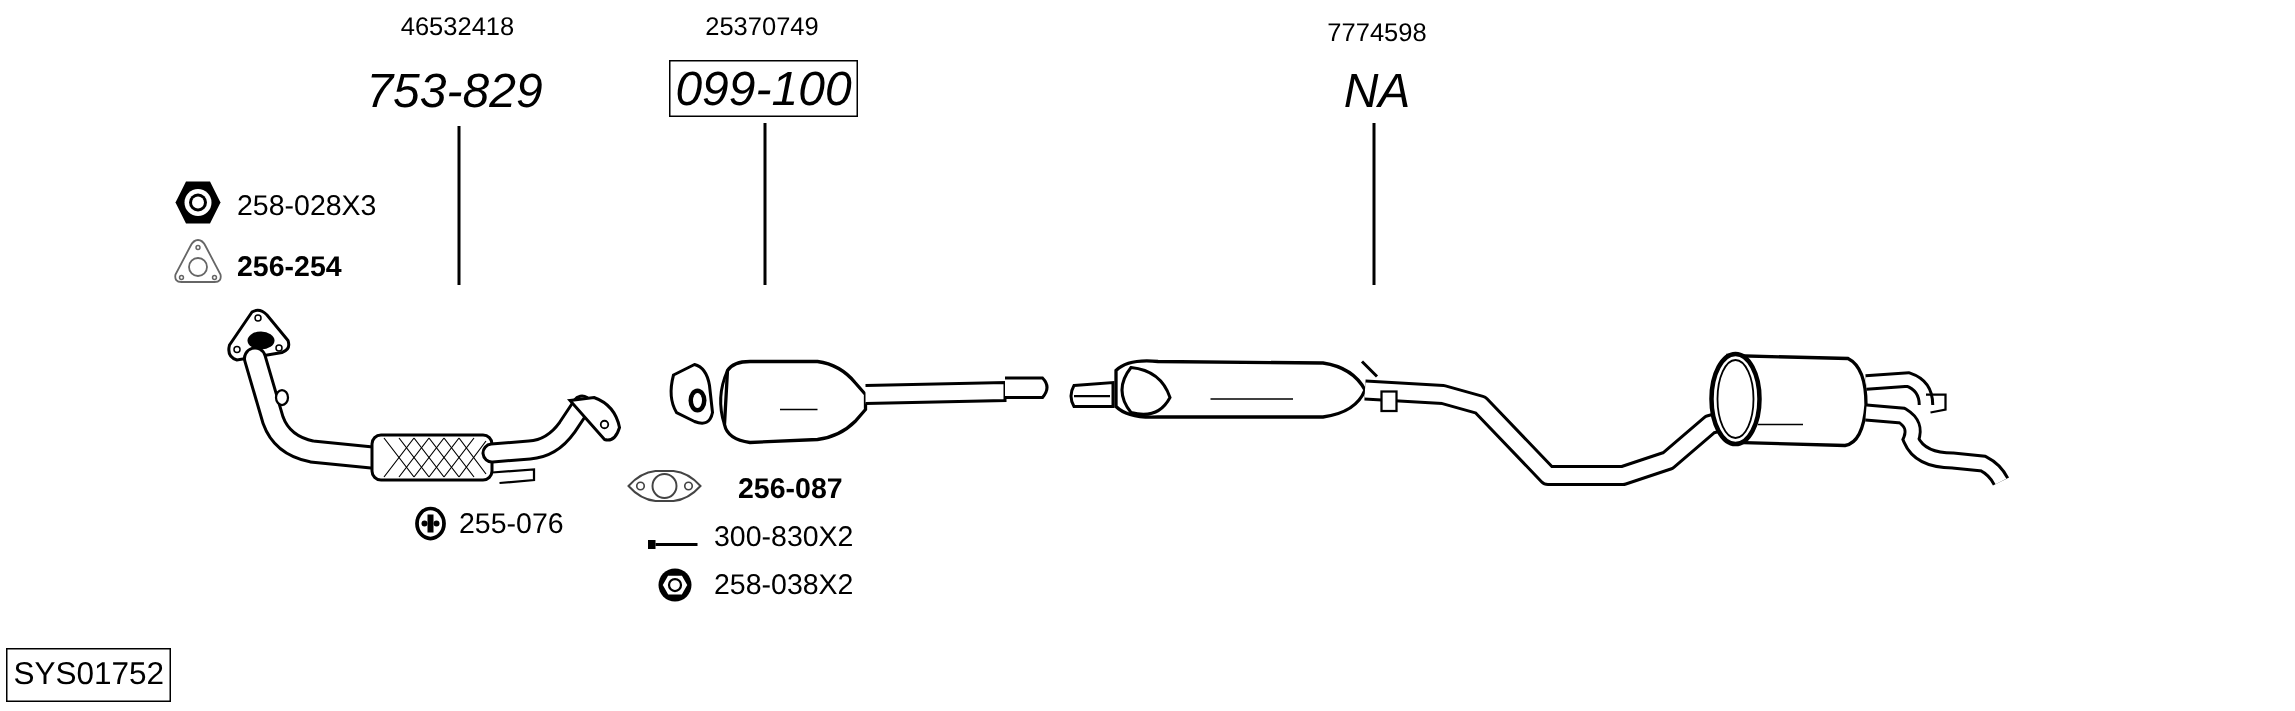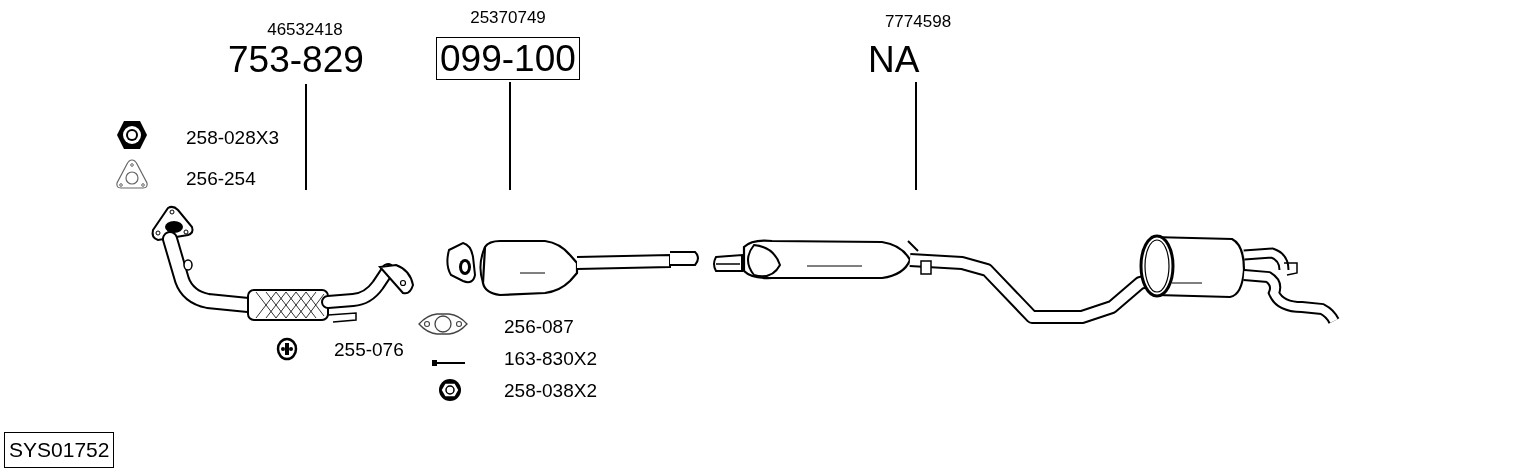--- a/index.html
+++ b/index.html
@@ -1,30 +1,30 @@
 <!DOCTYPE html>
 <html><head>
   <meta charset="utf-8">
   <style>
     html, body { margin:0; padding:0; background:#ffffff; }
     body { width:1530px; height:474px; position:relative; overflow:hidden;
            font-family:"Liberation Sans", sans-serif; color:#000; }
     .abs { position:absolute; }
     .oe { font-size:17px; text-align:center; width:160px; }
-    .pn { font-size:37px; text-align:left; line-height:40px; }
+    .pn { font-size:32px; text-align:center; line-height:40px;font-style:italic; }
     .pn-box { border:1.5px solid #000; padding:0 3px; }
-    .lbl { font-size:19px; white-space:nowrap;margin-left:28px; }
+    .lbl { font-size:19px; white-space:nowrap; }
     .leader { position:absolute; width:2px; background:#000; }
     svg { position:absolute; overflow:visible; }
     .sys { font-size:21px; border:1.5px solid #000; padding:0 4px; line-height:34px; }
   </style>
 </head>
 <body>
 
-<div class="abs oe" style="left:225px;top:20px;">46532418</div>
+<div class="abs oe" style="left:225px;top:8px;">46532418</div>
 <div class="abs pn" style="left:228px;top:40px;width:150px;">753-829</div>
 <div class="leader" style="left:305px;top:84px;height:106px;"></div>
 
 <div class="abs oe" style="left:428px;top:8px;">25370749</div>
 <div class="abs pn" style="left:436px;top:39px;width:146px;">
   <span class="pn-box">099-100</span>
 </div>
 <div class="leader" style="left:509px;top:82px;height:108px;"></div>
 
 <div class="abs oe" style="left:838px;top:12px;">7774598</div>
@@ -39,21 +39,21 @@
 </svg>
 <div class="abs lbl" style="left:158px;top:127px;">258-028X3</div>
 
 <svg style="left:115px;top:158px;" width="34" height="32">
   <path d="M17,2 Q20,2 22,6 L32,25 Q33,30 28,30 L6,30 Q1,30 2,25 L12,6 Q14,2 17,2 Z" fill="#fff" stroke="#666" stroke-width="1.2"></path>
   <circle cx="17" cy="20" r="6" fill="#fff" stroke="#666" stroke-width="1.2"></circle>
   <circle cx="17" cy="7" r="1.3" fill="none" stroke="#666"></circle>
   <circle cx="6" cy="27" r="1.3" fill="none" stroke="#666"></circle>
   <circle cx="28" cy="27" r="1.3" fill="none" stroke="#666"></circle>
 </svg>
-<div class="abs lbl" style="left:158px;top:168px;">256-254</div>
+<div class="abs lbl" style="left:158px;top:168px;font-weight:bold;">256-254</div>
 
 <svg style="left:148px;top:205px;" width="275" height="120">
 
   <path d="M5,25 L20,3 Q25,0 30,5 L44,22 Q46,28 40,30 L10,35 Q3,33 5,25 Z" fill="#fff" stroke="#000" stroke-width="2"></path>
   <ellipse cx="26" cy="22" rx="9" ry="6" fill="#000"></ellipse>
   <circle cx="10" cy="28" r="2" fill="none" stroke="#000"></circle>
   <circle cx="38" cy="27" r="2" fill="none" stroke="#000"></circle>
   <circle cx="24" cy="7" r="2" fill="none" stroke="#000"></circle>
 
   <path d="M22,34 L34,75 Q40,92 60,96 L100,100" fill="none" stroke="#000" stroke-width="16" stroke-linecap="round"></path>
@@ -91,27 +91,27 @@
   <path d="M132,22 L225,20 L225,32 L132,34" fill="#fff" stroke="#000" stroke-width="2"></path>
   <path d="M225,17 L250,17 Q256,23 250,30 L225,30" fill="#fff" stroke="#000" stroke-width="2"></path>
 </svg>
 
 <svg style="left:417px;top:312px;" width="52" height="24">
   <path d="M2,12 Q10,3 20,2 L32,2 Q42,3 50,12 Q42,21 32,22 L20,22 Q10,21 2,12 Z" fill="#fff" stroke="#444" stroke-width="1.3"></path>
   <circle cx="26" cy="12" r="8" fill="#fff" stroke="#444" stroke-width="1.3"></circle>
   <circle cx="10" cy="12" r="2.5" fill="#fff" stroke="#444" stroke-width="1.1"></circle>
   <circle cx="42" cy="12" r="2.5" fill="#fff" stroke="#444" stroke-width="1.1"></circle>
 </svg>
-<div class="abs lbl" style="left:476px;top:316px;">256-087</div>
+<div class="abs lbl" style="left:492px;top:316px;font-weight:bold;">256-087</div>
 
 <svg style="left:432px;top:359px;" width="34" height="8">
   <rect x="0" y="1" width="5" height="6" fill="#000"></rect>
   <line x1="5" y1="4" x2="33" y2="4" stroke="#000" stroke-width="2"></line>
 </svg>
-<div class="abs lbl" style="left:476px;top:348px;">163-830X2</div>
+<div class="abs lbl" style="left:476px;top:348px;">300-830X2</div>
 
 <svg style="left:438px;top:378px;" width="24" height="24">
   <circle cx="12" cy="12" r="11" fill="#000"></circle>
   <polygon points="7,5 17,5 21,12 17,19 7,19 3,12" fill="#fff" stroke="#000" stroke-width="1.5"></polygon>
   <circle cx="12" cy="12" r="4" fill="#fff" stroke="#000" stroke-width="1.5"></circle>
 </svg>
 <div class="abs lbl" style="left:476px;top:380px;">258-038X2</div>
 
 <svg style="left:712px;top:225px;" width="640" height="105">
 

